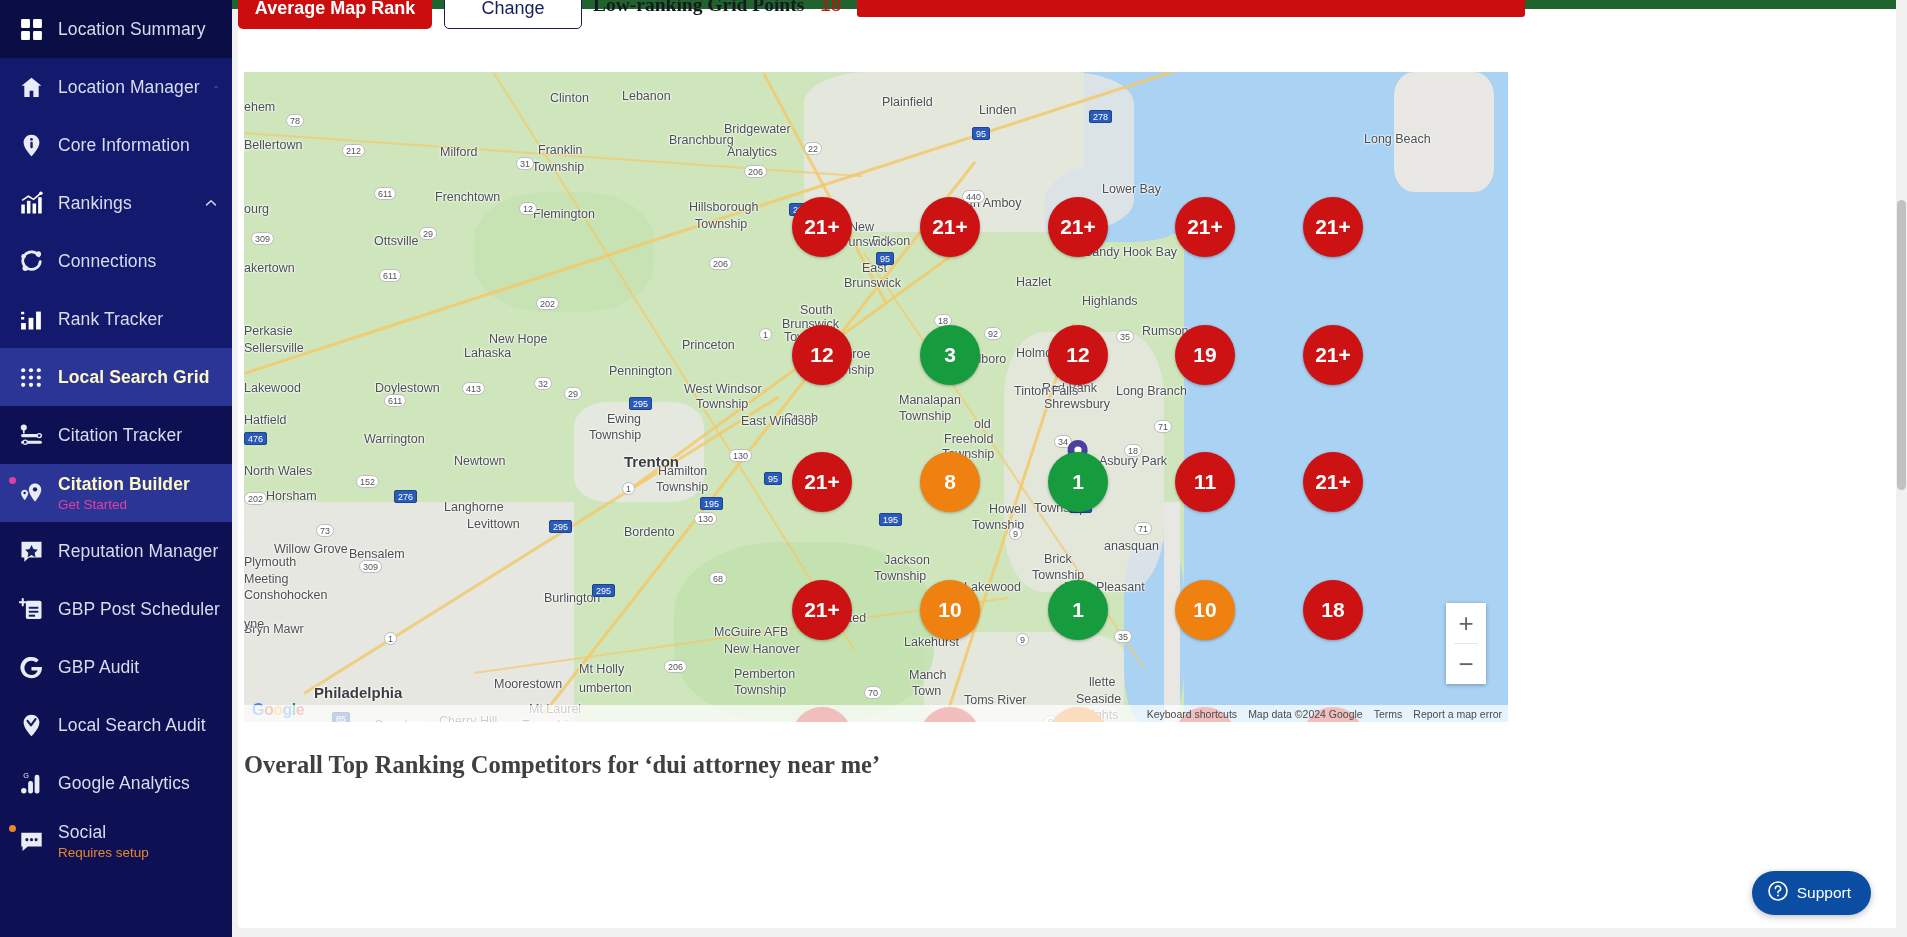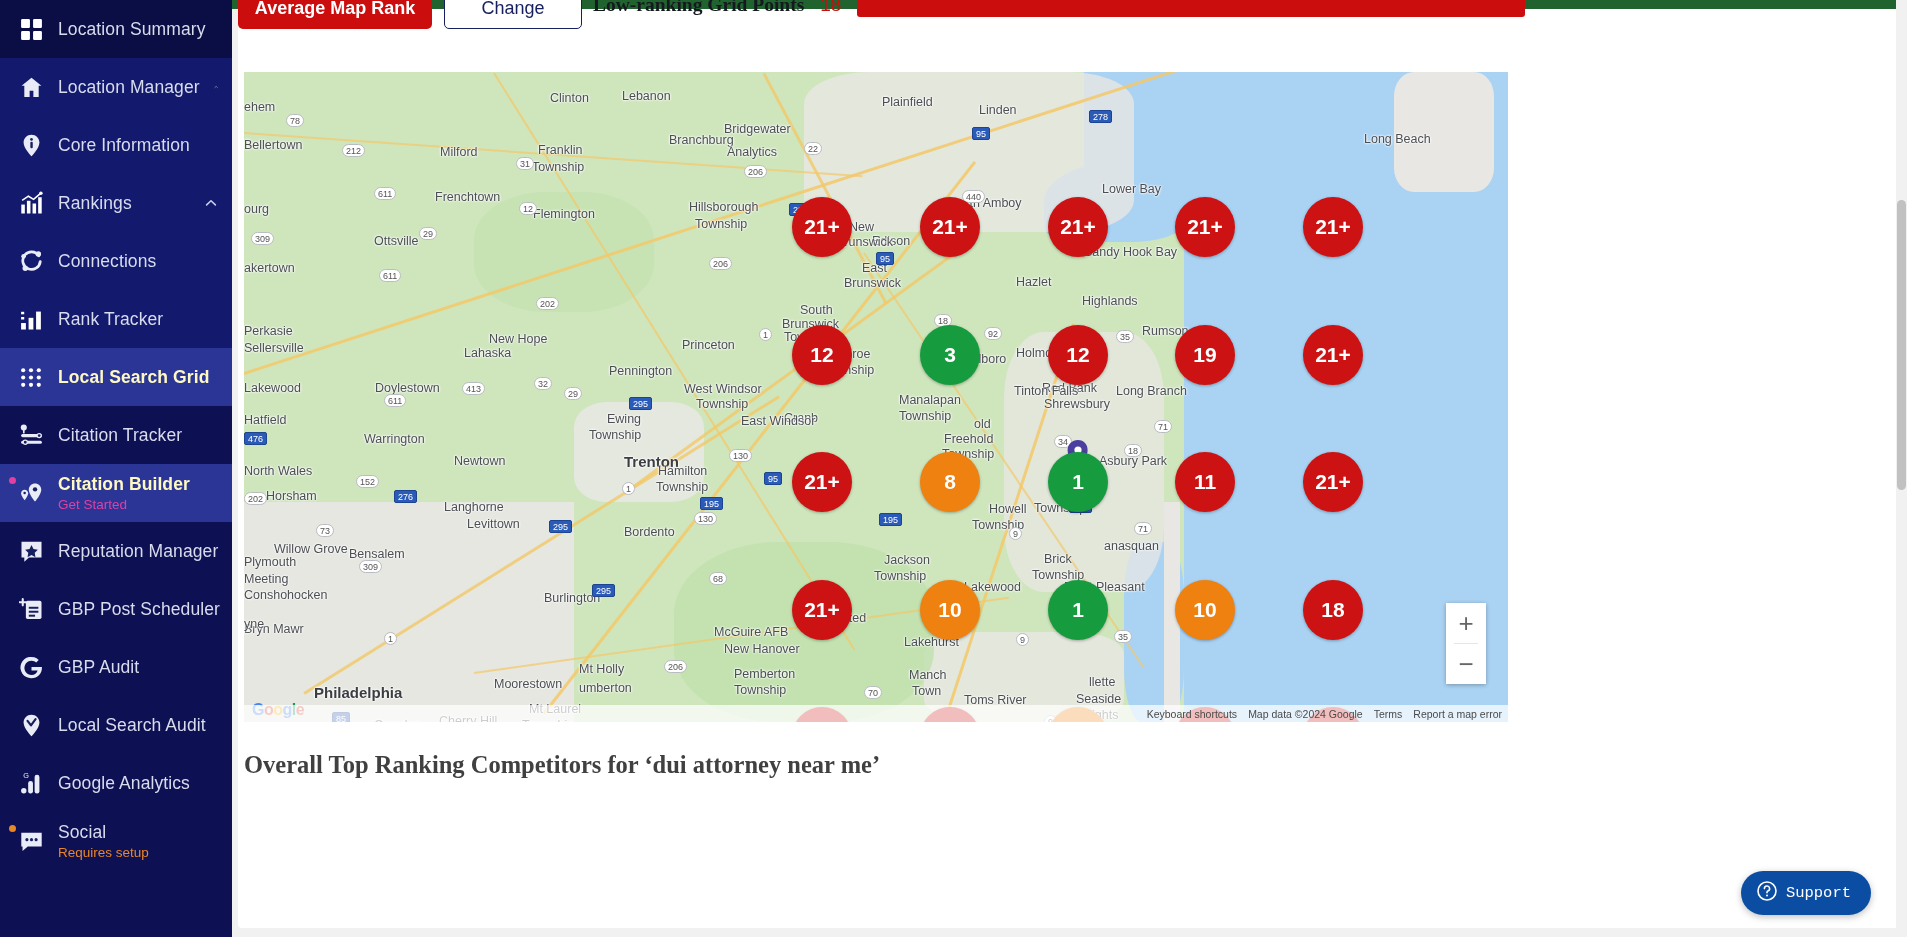--- a/index.html
+++ b/index.html
@@ -135,21 +135,21 @@
   .scrollthumb {
     position: absolute; right: 1px; top: 200px; width: 9px; height: 290px;
     background: #c1c1c1; border-radius: 5px; cursor: pointer;
   }
 
   
   .support {
     position: absolute; right: 36px; bottom: 22px; height: 44px; padding: 0 20px 0 16px;
     background: #0b4da2; color: #fff; border-radius: 22px; display: flex; align-items: center;
     gap: 9px; font-size: 15.5px; cursor: pointer; box-shadow: 0 2px 7px rgba(0,0,0,.25);
-    font-family: Liberation Mono, monospace;
+    font-family: Liberation Sans, sans-serif;
   }
 </style>
 </head>
 <body>
 
 <div id="root">
 
   <nav class="sidebar" id="sidebar">
       <div class="sb-item lvl0">
         <span class="sb-ico">

